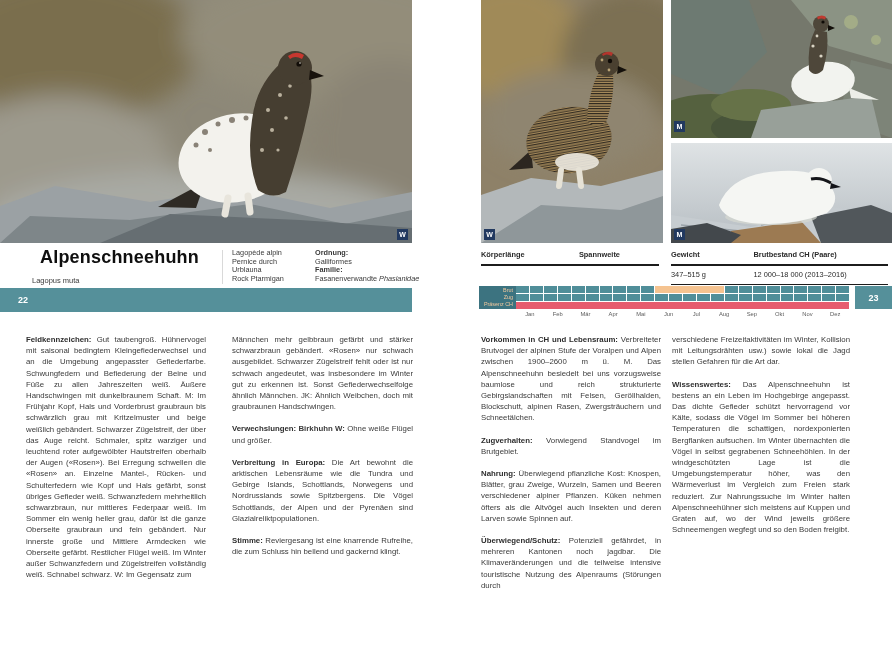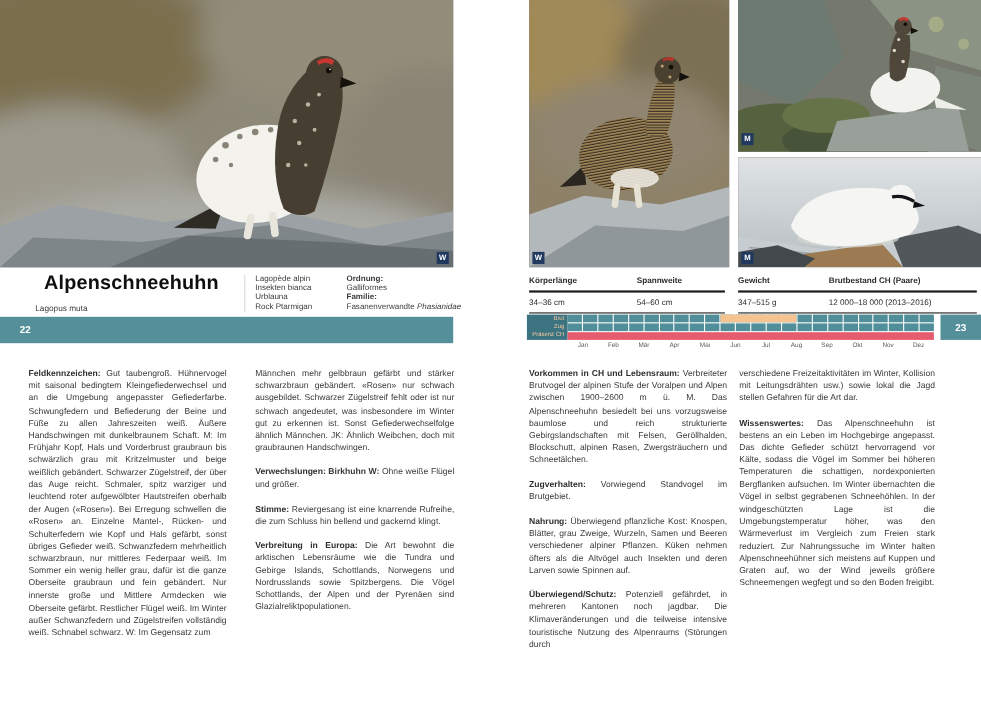--- a/index.html
+++ b/index.html
@@ -96,21 +96,21 @@
   </svg>
   <div class="plabel-badge" style="right:4px;bottom:3px">W</div>
 </div>
 
 <div class="title">Alpenschneehuhn</div>
 <div class="sciname">Lagopus muta</div>
 <div class="hdr-divider"></div>
 
 <div class="names">
   <div>Lagopède alpin</div>
-  <div>Insekten bianca</div>
+  <div>Pernice durch</div>
   <div>Urblauna</div>
   <div>Rock Ptarmigan</div>
 </div>
 
 <div class="tax">
   <div><b>Ordnung:</b></div>
   <div>Galliformes</div>
   <div><b>Familie:</b></div>
   <div><span>Fasanenverwandte</span> <i>Phasianidae</i></div>
 </div>
@@ -119,22 +119,22 @@
   <span>22</span>
 </div>
 
 <div class="col" id="col-l1">
   <p><b>Feldkennzeichen:</b><span> Gut taubengroß. Hühnervogel mit saisonal bedingtem Kleingefiederwechsel und an die Umgebung angepasster Gefiederfarbe. Schwungfedern und Befiederung der Beine und Füße zu allen Jahreszeiten weiß. Äußere Handschwingen mit dunkelbraunem Schaft. M: Im Frühjahr Kopf, Hals und Vorderbrust graubraun bis schwärzlich grau mit Kritzelmuster und beige weißlich gebändert. Schwarzer Zügelstreif, der über das Auge reicht. Schmaler, spitz warziger und leuchtend roter aufgewölbter Hautstreifen oberhalb der Augen («Rosen»). Bei Erregung schwellen die «Rosen» an. Einzelne Mantel-, Rücken- und Schulterfedern wie Kopf und Hals gefärbt, sonst übriges Gefieder weiß. Schwanzfedern mehrheitlich schwarzbraun, nur mittleres Federpaar weiß. Im Sommer ein wenig heller grau, dafür ist die ganze Oberseite graubraun und fein gebändert. Nur innerste große und Mittlere Armdecken wie Oberseite gefärbt. Restlicher Flügel weiß. Im Winter außer Schwanzfedern und Zügelstreifen vollständig weiß. Schnabel schwarz. W: Im Gegensatz zum</span></p>
 </div>
 
 <div class="col" id="col-l2">
   <p><span>Männchen mehr gelbbraun gefärbt und stärker schwarzbraun gebändert. «Rosen» nur schwach ausgebildet. Schwarzer Zügelstreif fehlt oder ist nur schwach angedeutet, was insbesondere im Winter gut zu erkennen ist. Sonst Gefiederwechselfolge ähnlich Männchen. JK: Ähnlich Weibchen, doch mit graubraunen Handschwingen.</span></p>
   <p><b>Verwechslungen:</b><span class="bi"> Birkhuhn W:</span><span> Ohne weiße Flügel und größer.</span></p>
+  <p><b>Verbreitung in Europa:</b><span> Die Art bewohnt die arktischen Lebensräume wie die Tundra und Gebirge Islands, Schottlands, Norwegens und Nordrusslands sowie Spitzbergens. Die Vögel Schottlands, der Alpen und der Pyrenäen sind Glazialreliktpopulationen.</span></p>
   <p><b>Stimme:</b><span> Reviergesang ist eine knarrende Rufreihe, die zum Schluss hin bellend und gackernd klingt.</span></p>
-  <p><b>Verbreitung in Europa:</b><span> Die Art bewohnt die arktischen Lebensräume wie die Tundra und Gebirge Islands, Schottlands, Norwegens und Nordrusslands sowie Spitzbergens. Die Vögel Schottlands, der Alpen und der Pyrenäen sind Glazialreliktpopulationen.</span></p>
 </div>
 
 <div class="photo" id="photo-r-left" style="left:481px;top:0;width:182px;height:243px">
   <svg width="182" height="243" viewBox="0 0 182 243">
     <defs>
       <filter id="fB" x="-30%" y="-30%" width="160%" height="160%">
           <feGaussianBlur stdDeviation="10"></feGaussianBlur>
         </filter>
       <pattern id="barB" width="7" height="5" patternUnits="userSpaceOnUse">
         <rect width="7" height="5" fill="#a5895a"></rect>
@@ -218,24 +218,20 @@
     </g>
   </svg>
   <div class="plabel-badge" style="left:3px;bottom:3px">M</div>
 </div>
 
 <div class="tblpart" id="tbl-left">
   <div class="tbl-head">
     <span class="tc-a">Körperlänge</span>
     <span class="tc-b">Spannweite</span>
   </div>
-  <div class="tbl-vals">
-    <span class="tc-a">34–36 cm</span>
-    <span class="tc-b">54–60 cm</span>
-  </div>
 </div>
 
 <div class="tblpart" id="tbl-right">
   <div class="tbl-head">
     <span class="tc-a">Gewicht</span>
     <span class="tc-b">Brutbestand CH (Paare)</span>
   </div>
   <div class="tbl-vals">
     <span class="tc-a">347–515 g</span>
     <span class="tc-b">12 000–18 000 (2013–2016)</span>

